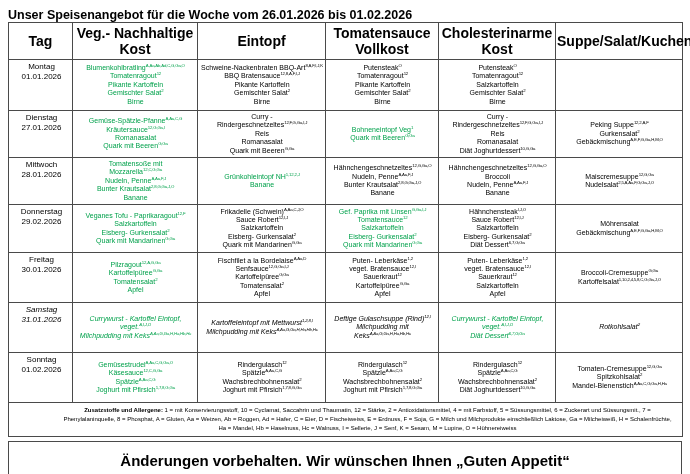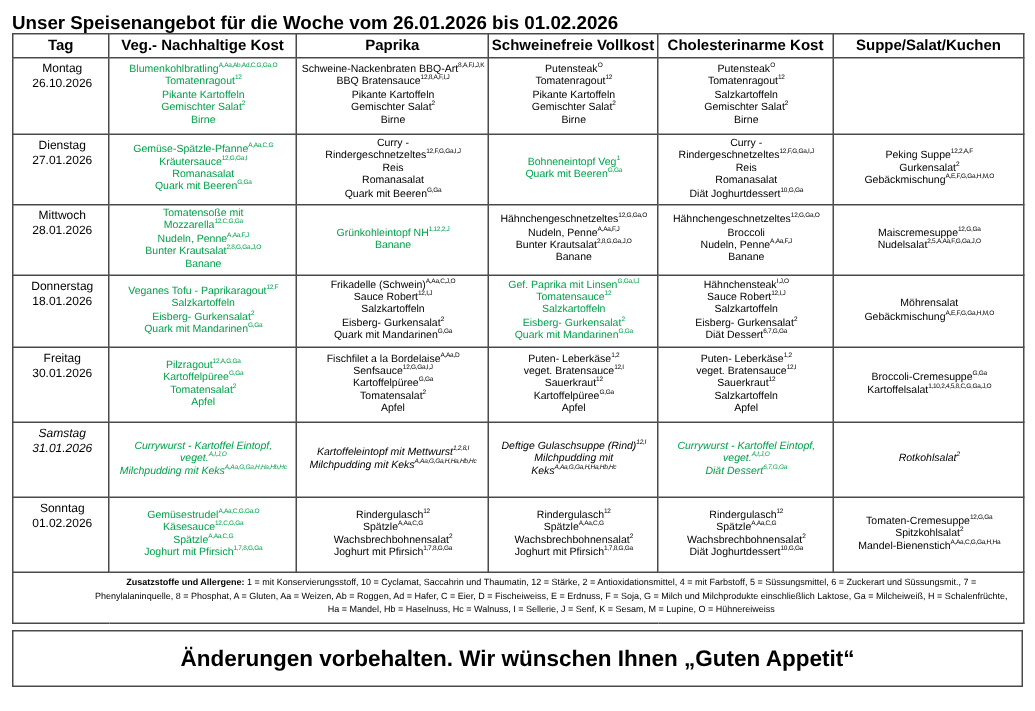--- a/index.html
+++ b/index.html
@@ -5,21 +5,21 @@
   :root{ --green:#00A14B; --border:#4a4a4a; }
   html,body{margin:0;padding:0;background:#fff;}
   body{width:690px;height:474px;font-family:"Liberation Sans",sans-serif;color:#000;overflow:hidden;}
   .page{position:relative;width:568px;height:474px;box-sizing:border-box;padding:8px 8px 0 8px;}
   .topbar{display:flex;justify-content:space-between;align-items:baseline;}
   .title{font-size:12.5px;font-weight:bold;white-space:nowrap;}
   .clinic{margin-right:4px;}
   .green-note{color:var(--green);font-size:8px;font-weight:bold;margin:2px 0 3px 1px;}
   table.menu{border-collapse:collapse;table-layout:fixed;width:674px;}
   .menu th,.menu td{border:1px solid var(--border);box-sizing:border-box;}
-  .menu th{font-size:10px;padding:2px 1px;text-align:center;font-weight:bold;}
+  .menu th{font-size:14px;padding:2px 1px;text-align:center;font-weight:bold;}
   .menu td{font-size:7px;line-height:1.2;padding:1px 2px 1px 3px;vertical-align:middle;text-align:center;}
   td.day{vertical-align:top;font-size:8px;line-height:1.3;padding-top:2px;padding-left:4px;}
   td.green{color:var(--green);}
   .item{white-space:pre-wrap;}
   sup{font-size:0.62em;line-height:0;letter-spacing:-0.2px;}
   col.c0{width:64px}col.c1{width:125px}col.c2{width:128px}col.c3{width:113px}col.c4{width:117px}col.c5{width:127px}
   td.legend{font-size:6px;line-height:1.5;padding:3px 8px 3px 52px;vertical-align:top;color:#000;}
   .legend-label{font-weight:bold;}
   .banner{margin-top:4px;border:1px solid var(--border);width:674px;box-sizing:border-box;height:38px;
           display:flex;align-items:center;justify-content:center;font-size:15px;font-weight:bold;text-align:center;}
@@ -38,31 +38,31 @@
         <col class="c1">
         <col class="c2">
         <col class="c3">
         <col class="c4">
         <col class="c5">
     </colgroup>
     <thead>
       <tr id="head-row">
           <th>Tag</th>
           <th>Veg.- Nachhaltige Kost</th>
-          <th>Paprika</th>
-          <th>Schweinefreie Vollkost</th>
+          <th>Eintopf</th>
+          <th>Tomatensauce Vollkost</th>
           <th>Cholesterinarme Kost</th>
           <th>Suppe/Salat/Kuchen</th>
         </tr>
     </thead>
     <tbody id="body-rows">
         <tr style="height: 51px;">
           <td class="day">
             <div>Montag</div>
-            <div>26.10.2026</div>
+            <div>01.01.2026</div>
           </td>
           <td class="green">
             <div class="item">Blumenkohlbratling<sup>A,Aa,Ab,Ad,C,G,Ga,O</sup></div>
             <div class="item">Tomatenragout<sup>12</sup></div>
             <div class="item">Pikante Kartoffeln</div>
             <div class="item">Gemischter Salat<sup>2</sup></div>
             <div class="item">Birne</div>
           </td>
           <td>
             <div class="item">Schweine-Nackenbraten BBQ-Art<sup>8,A,F,I,J,K</sup></div>
@@ -151,21 +151,21 @@
             <div class="item">Banane</div>
           </td>
           <td>
             <div class="item">Maiscremesuppe<sup>12,G,Ga</sup></div>
             <div class="item">Nudelsalat<sup>2,5,A,Aa,F,G,Ga,J,O</sup></div>
           </td>
         </tr>
         <tr style="height: 48px;">
           <td class="day">
             <div>Donnerstag</div>
-            <div>18.01.2026</div>
+            <div>29.02.2026</div>
           </td>
           <td class="green">
             <div class="item">Veganes Tofu - Paprikaragout<sup>12,F</sup></div>
             <div class="item">Salzkartoffeln</div>
             <div class="item">Eisberg- Gurkensalat<sup>2</sup></div>
             <div class="item">Quark mit Mandarinen<sup>G,Ga</sup></div>
           </td>
           <td>
             <div class="item">Frikadelle (Schwein)<sup>A,Aa,C,J,O</sup></div>
             <div class="item">Sauce Robert<sup>12,I,J</sup></div>

